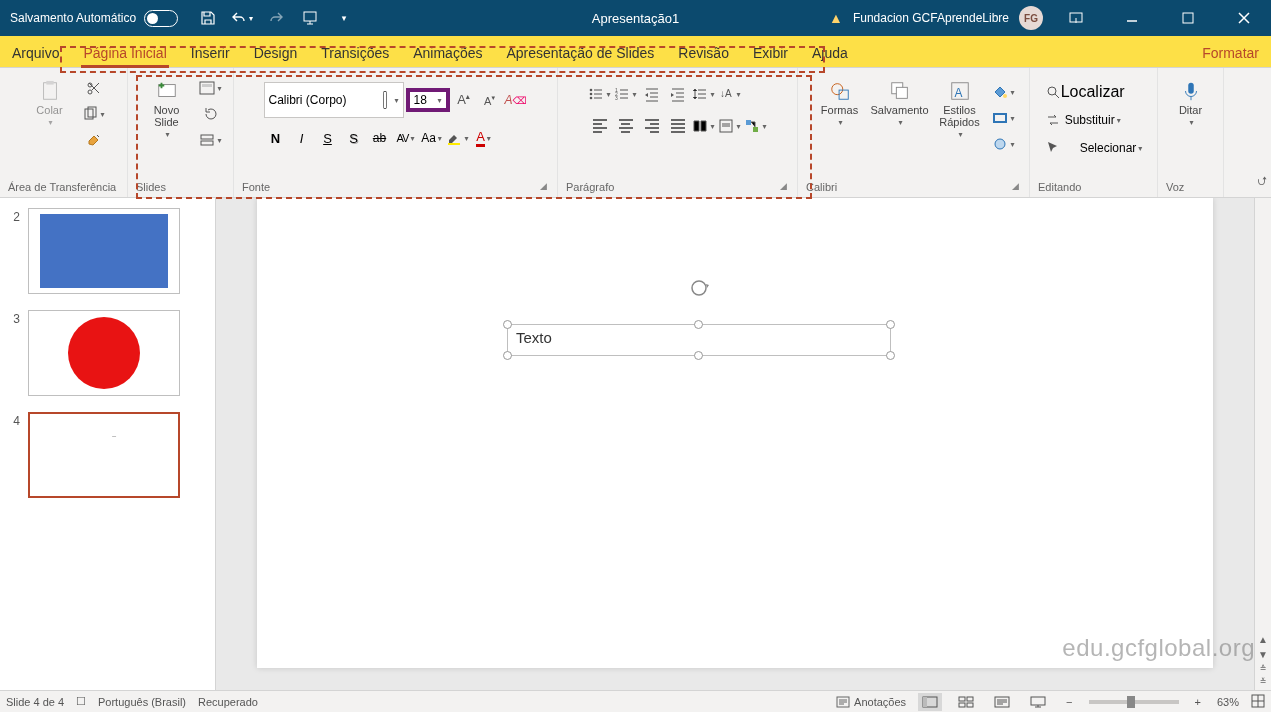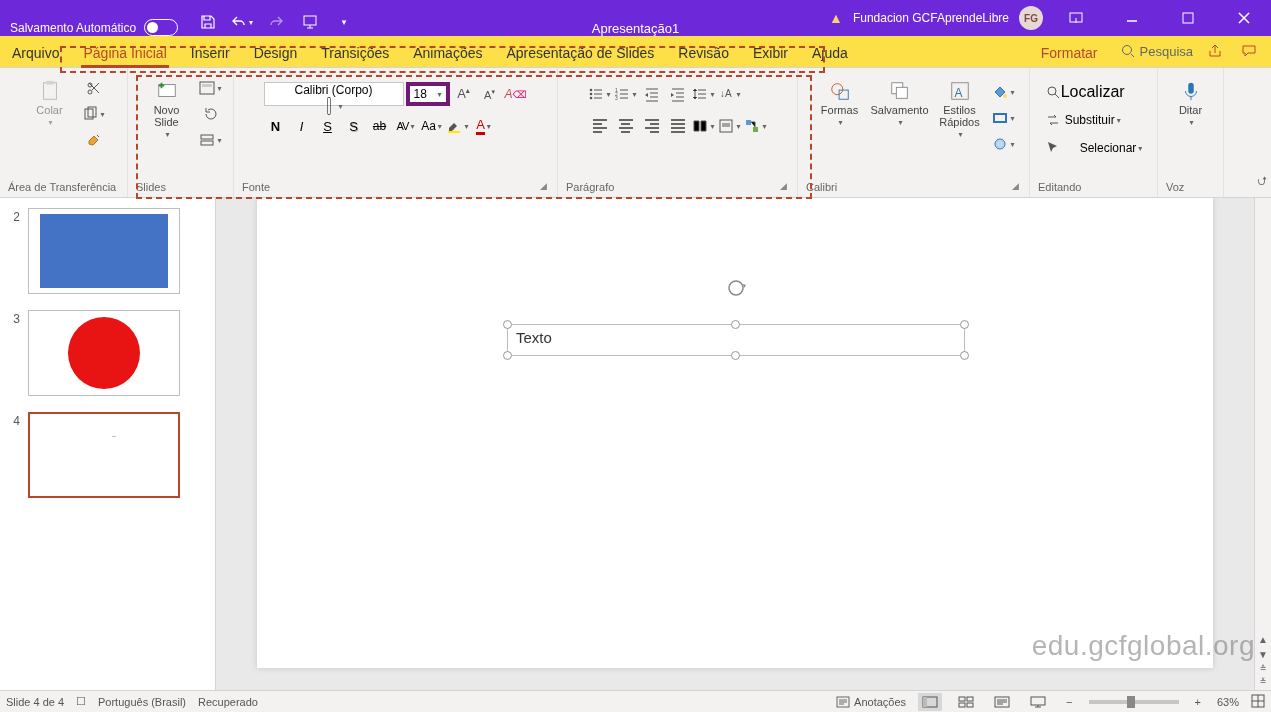--- a/index.html
+++ b/index.html
@@ -1,19 +1,19 @@
 <!DOCTYPE html>
 <html><head>
 <meta charset="utf-8">
 <style>
 * { box-sizing: border-box; margin: 0; padding: 0; font-family: "Segoe UI", Tahoma, sans-serif; }
 html, body { width: 1271px; height: 712px; overflow: hidden; background: #fff; }
 
 
-.titlebar { background: #6d28d9; height: 36px; display: flex; align-items: flex-end; color: #fff; font-size: 12px; }
+.titlebar { background: #0c4a6e; height: 36px; display: flex; align-items: center; color: #fff; font-size: 12px; }
 .titlebar .autosave { display: flex; align-items: center; padding: 0 10px; gap: 8px; }
 .titlebar .switch { width: 34px; height: 17px; border: 1px solid #fff; border-radius: 9px; position: relative; }
 .titlebar .switch .knob { position: absolute; left: 2px; top: 2px; width: 11px; height: 11px; background: #fff; border-radius: 50%; }
 .titlebar .qat { display: flex; align-items: center; gap: 6px; padding-left: 6px; }
 .titlebar .qat .qbtn { width: 28px; height: 28px; display: flex; align-items: center; justify-content: center; border-radius: 2px; }
 .titlebar .center-title { position: absolute; left: 50%; transform: translateX(-50%); font-size: 13px; }
 .titlebar .right-side { margin-left: auto; display: flex; align-items: center; gap: 10px; padding-right: 4px; }
 .titlebar .avatar { width: 24px; height: 24px; border-radius: 50%; background: #e6d9d5; color: #7a4b3e; font-size: 10px; font-weight: 600; display: flex; align-items: center; justify-content: center; }
 .titlebar .warn { color: #ffd36b; font-size: 14px; }
 .titlebar .winbtn { width: 46px; height: 36px; display: flex; align-items: center; justify-content: center; }
@@ -37,49 +37,49 @@
 .group-body { flex: 1; display: flex; align-items: flex-start; gap: 4px; padding-top: 4px; }
 .group-label { font-size: 11px; color: #666; padding: 4px 0; width: 100%; text-align: left; position: relative; }
 .group-label .launcher { position: absolute; right: 2px; top: 4px; font-size: 9px; color: #888; cursor: pointer; }
 .rbtn { min-width: 24px; height: 24px; display: flex; align-items: center; justify-content: center; border-radius: 2px; cursor: pointer; position: relative; }
 .big-btn { display: flex; flex-direction: column; align-items: center; justify-content: flex-start; width: 56px; padding: 4px 2px; border-radius: 2px; cursor: pointer; font-size: 11px; color: #444; text-align: center; gap: 2px; }
 .big-btn .biglabel { line-height: 1.1; }
 .dd-arrow { font-size: 8px; color: #666; margin-left: 2px; }
 .col { display: flex; flex-direction: column; gap: 2px; }
 .row { display: flex; gap: 2px; align-items: center; }
 
-.font-name { width: 140px; height: 24px; border: 1px solid #c8c6c4; background: #fff; font-size: 12px; padding: 0 4px; display: flex; align-items: center; justify-content: space-between; flex-direction: column; }
+.font-name { width: 140px; height: 36px; border: 1px solid #c8c6c4; background: #fff; font-size: 12px; padding: 0 4px; display: flex; align-items: center; justify-content: space-between; }
 .font-size { width: 44px; height: 24px; border: 4px solid #701a75; background: #fff; font-size: 12px; padding: 0 4px; display: flex; align-items: center; justify-content: space-between; }
 
 
 .workspace { display: flex; height: calc(712px - 36px - 32px - 130px - 22px); background: #e6e6e6; position: relative; }
 .slide-panel { width: 216px; background: #fff; border-right: 1px solid #d4d4d4; overflow-y: auto; padding: 10px 8px; }
 .thumb-wrap { display: flex; gap: 8px; margin-bottom: 16px; align-items: flex-start; }
 .thumb-wrap .num { width: 12px; font-size: 12px; color: #555; text-align: right; padding-top: 2px; }
 .thumb { width: 152px; height: 86px; background: #fff; border: 1px solid #bfbfbf; display: flex; align-items: center; justify-content: center; }
 .thumb.selected { border: 2px solid #b7472a; }
 
 .canvas-area { flex: 1; background: #e9e9e9; position: relative; display: flex; align-items: flex-start; justify-content: center; overflow: hidden; }
 .slide-canvas { margin-top: 0; background: #fff; width: 956px; height: 470px; box-shadow: 0 0 6px rgba(0,0,0,.15); position: relative; }
-.textbox { position: absolute; left: 250px; top: 126px; width: 458px; height: 32px; border: 1px solid #bfbfbf; }
+.textbox { position: absolute; left: 250px; top: 126px; width: 384px; height: 32px; border: 1px solid #bfbfbf; }
 .textbox .content { padding: 4px 8px; font-size: 15px; color: #333; }
 .handle { position: absolute; width: 9px; height: 9px; background: #fff; border: 1px solid #989898; border-radius: 50%; }
 .rotate-handle { position: absolute; left: 50%; top: -48px; transform: translateX(-50%); color: #888; font-size: 18px; }
 .right-scroll-bar { width: 17px; background: #f3f2f1; border-left: 1px solid #d4d4d4; display: flex; flex-direction: column; align-items: center; padding-top: 4px; gap: 4px; }
 .right-scroll-bar .arrow { font-size: 10px; color: #666; cursor: pointer; }
 
 
 .statusbar { height: 22px; background: #f3f2f1; border-top: 1px solid #d4d4d4; display: flex; align-items: center; font-size: 11px; color: #555; padding: 0 6px; gap: 12px; }
 .statusbar .spacer { flex: 1; }
 .statusbar .viewbtn { width: 24px; height: 18px; display: flex; align-items: center; justify-content: center; border: 1px solid transparent; }
 .statusbar .viewbtn.active { background: #d8d8d8; }
 .zoom-slider { width: 90px; height: 4px; background: #c8c6c4; position: relative; }
 .zoom-slider .thumb-s { position: absolute; top: -4px; left: 38px; width: 8px; height: 12px; background: #888; }
 
-.watermark { position: absolute; right: 16px; bottom: 28px; font-size: 28px; color: rgba(120,120,120,.55); font-weight: 400; letter-spacing: .5px; pointer-events: none;}
+.watermark { position: absolute; right: 16px; bottom: 28px; font-size: 24px; color: rgba(120,120,120,.55); font-weight: 400; letter-spacing: .5px; pointer-events: none;}
 
 
 .ic-svg { width: 16px; height: 16px; display: block; }
 .ic22 { width: 22px; height: 22px; }
 
 
 .text-cursor { width: 10px; height: 18px; border-left: 2px solid #555; border-right: 2px solid #555; border-top: 1px solid #555; border-bottom: 1px solid #555; border-radius: 3px; transform: scaleX(.4); margin-right: 2px;}
 
 .align-lines { display:flex; flex-direction:column; gap:2px; width:14px;}
 .align-lines span{ height:2px; background:#666; display:block;}
@@ -160,39 +160,20 @@
   <div class="tab">Inserir</div>
   <div class="tab">Design</div>
   <div class="tab">Transições</div>
   <div class="tab">Animações</div>
   <div class="tab">Apresentação de Slides</div>
   <div class="tab">Revisão</div>
   <div class="tab">Exibir</div>
   <div class="tab">Ajuda</div>
   <div style="flex:1"></div>
   <div class="tab format">Formatar</div>
-  <div class="right-tools">
-    <div class="search">
-      <svg class="ic-svg" viewBox="0 0 16 16">
-          <circle cx="7" cy="7" r="4.5" fill="none" stroke="#666"></circle>
-          <path stroke="#666" d="M11 11l3 3"></path>
-        </svg>
-      <span>Pesquisa</span>
-    </div>
-    <div class="ic">
-        <svg class="ic-svg" viewBox="0 0 16 16">
-          <path fill="none" stroke="#b7472a" d="M3 8v5h10V8 M8 2v8 M5 5l3-3 3 3"></path>
-        </svg>
-      </div>
-    <div class="ic">
-        <svg class="ic-svg" viewBox="0 0 16 16">
-          <path fill="none" stroke="#b7472a" d="M2 3h12v7H7l-3 3v-3H2z"></path>
-        </svg>
-      </div>
-  </div>
 </div>
 
 <div class="ribbon">
 
   <div class="group" style="width:128px">
     <div class="group-body">
       <div class="big-btn" style="opacity:.55">
         <svg class="ic22" viewBox="0 0 24 24">
             <rect x="5" y="3" width="14" height="18" fill="none" stroke="#888"></rect>
             <rect x="8" y="1" width="8" height="4" fill="#bbb"></rect>

